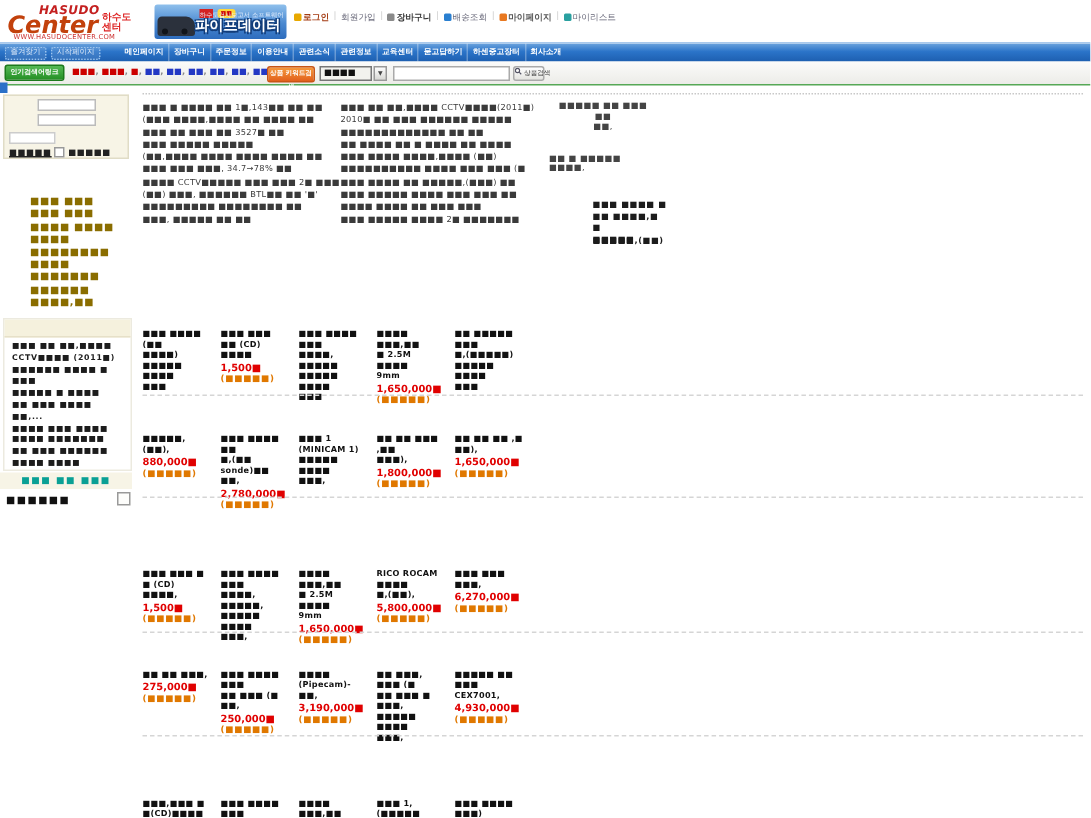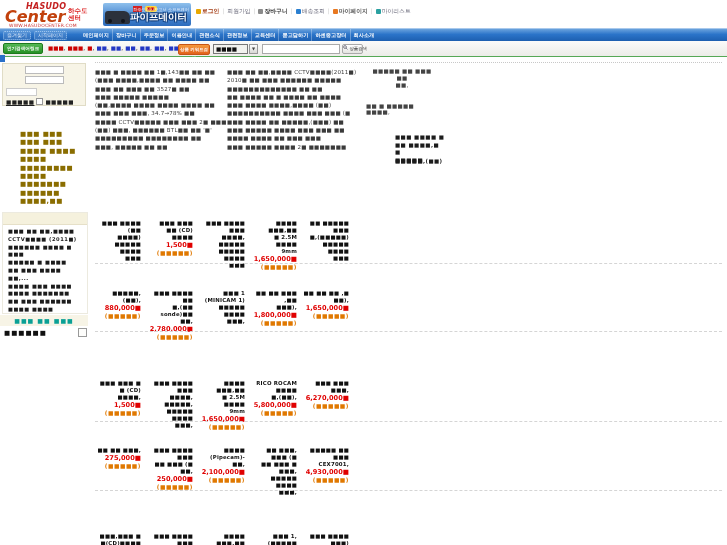--- a/index.html
+++ b/index.html
@@ -95,21 +95,21 @@
   .news-left{position:absolute;left:95px;top:68px;width:132px;}
   .news-right{position:absolute;left:227px;top:68px;width:136px;}
 
   .aside-g1{position:absolute;left:366px;top:68px;width:72px;text-align:center;font-size:5.5px;color:#444;line-height:7px;letter-spacing:.3px;}
   .aside-g2{position:absolute;left:366px;top:103px;width:72px;font-size:5.5px;color:#444;letter-spacing:.3px;}
   .aside-g3{position:absolute;left:395px;top:134px;width:50px;font-size:5.5px;font-weight:bold;color:#1c1c1c;line-height:7.6px;letter-spacing:.4px;}
   .aside-g4{position:absolute;left:395px;top:158px;width:50px;font-size:5.5px;font-weight:bold;color:#1c1c1c;letter-spacing:.4px;}
 
   .prow{position:absolute;left:95px;width:262px;}
   #prow1{top:220px;} #prow2{top:290px;} #prow3{top:380px;} #prow4{top:447px;} #prow5{top:533px;}
-  .pcell{position:absolute;top:0;width:46px;text-align:right;}
+  .pcell{position:absolute;top:0;width:46px;text-align:left;}
   .pcell.c1{left:0;} .pcell.c2{left:52px;} .pcell.c3{left:104px;} .pcell.c4{left:156px;} .pcell.c5{left:208px;}
   .pname{font-size:5.4px;font-weight:bold;color:#111;line-height:7px;letter-spacing:.2px;}
   .pprice{font-size:6.6px;font-weight:bold;color:#e00000;line-height:8.5px;}
   .pnote{font-size:5.8px;font-weight:bold;color:#e07800;line-height:7px;letter-spacing:.5px;}
 
   .sep{position:absolute;left:95px;width:627px;border-top:1px dashed #d5d5d5;}
   #sep1{top:263px;} #sep2{top:331px;} #sep3{top:421px;} #sep4{top:490px;}
 </style>
 </head>
 <body>
@@ -424,21 +424,21 @@
           <div>■■ ■■■ (■ ■■,</div>
         </div>
         <div class="pprice">250,000■</div>
         <div class="pnote">(■■■■■)</div>
       </div>
       <div class="pcell c3">
         <div class="pname">
           <div>■■■■ (Pipecam)-</div>
           <div>■■,</div>
         </div>
-        <div class="pprice">2,100,000■</div>
+        <div class="pprice">3,190,000■</div>
         <div class="pnote">(■■■■■)</div>
       </div>
       <div class="pcell c4">
         <div class="pname">
           <div>■■ ■■■, ■■■ (■</div>
           <div>■■ ■■■ ■ ■■■,</div>
           <div>■■■■■ ■■■■</div>
           <div>■■■,</div>
         </div>
       </div>

